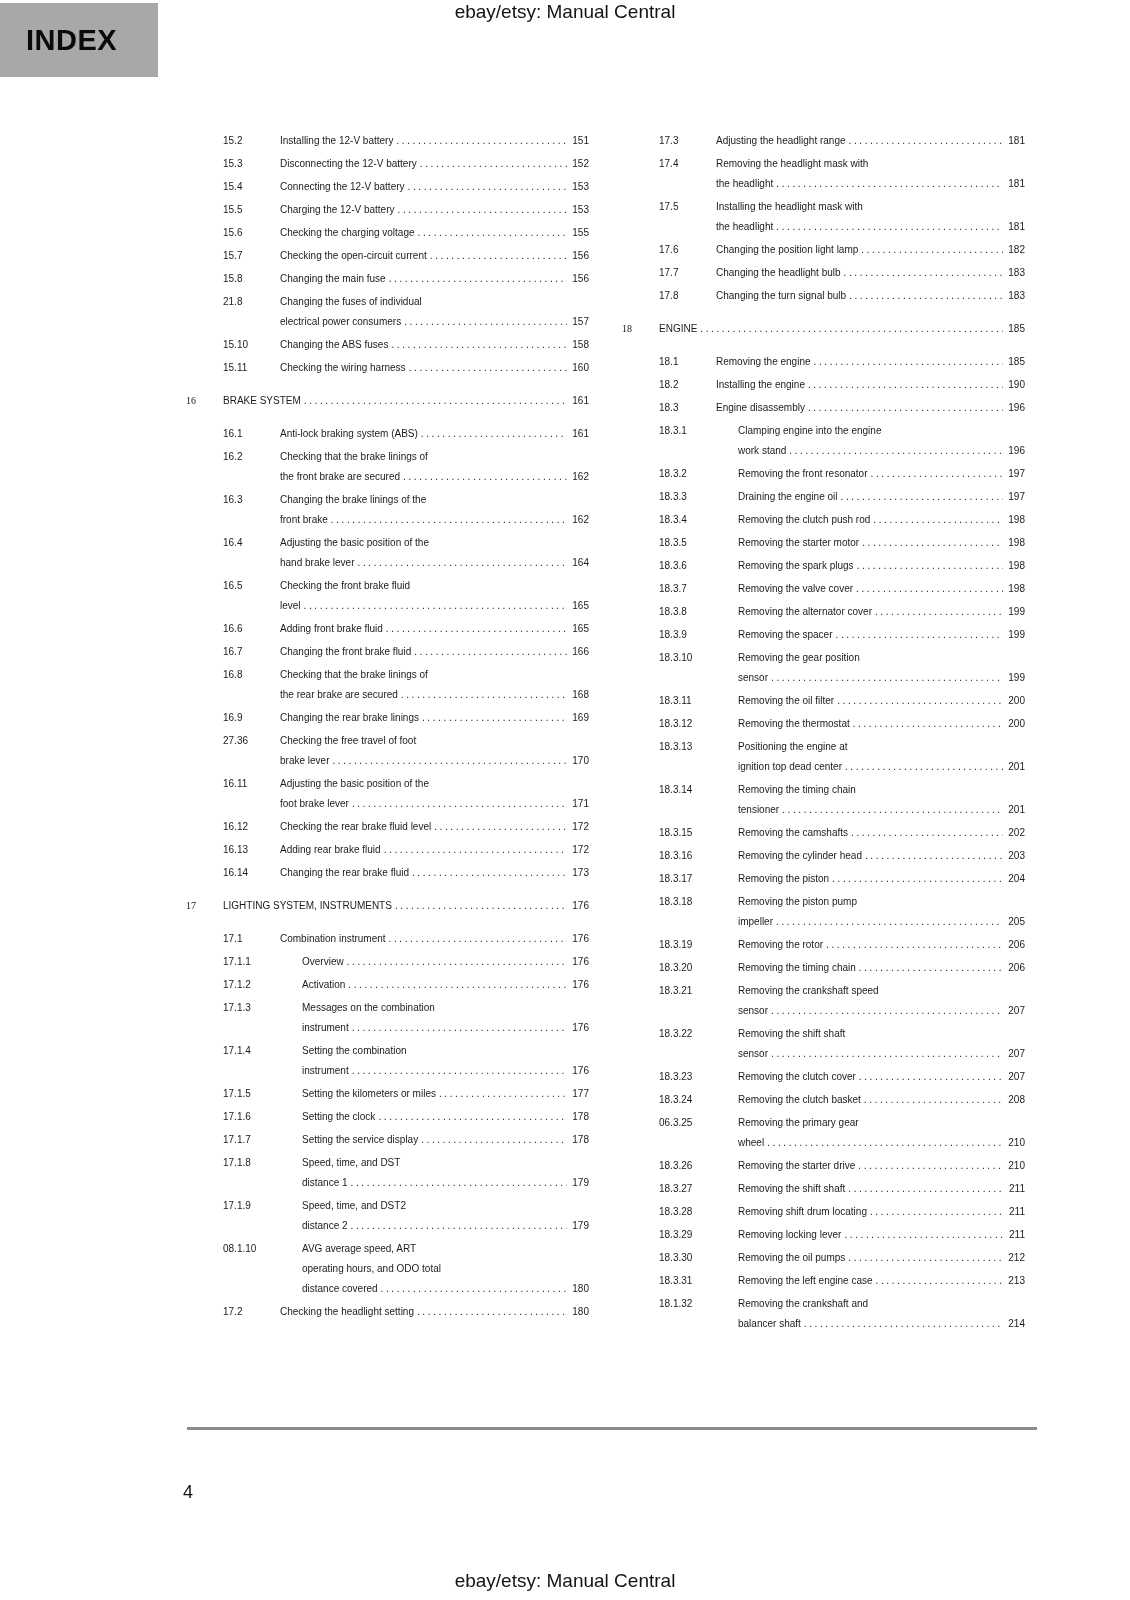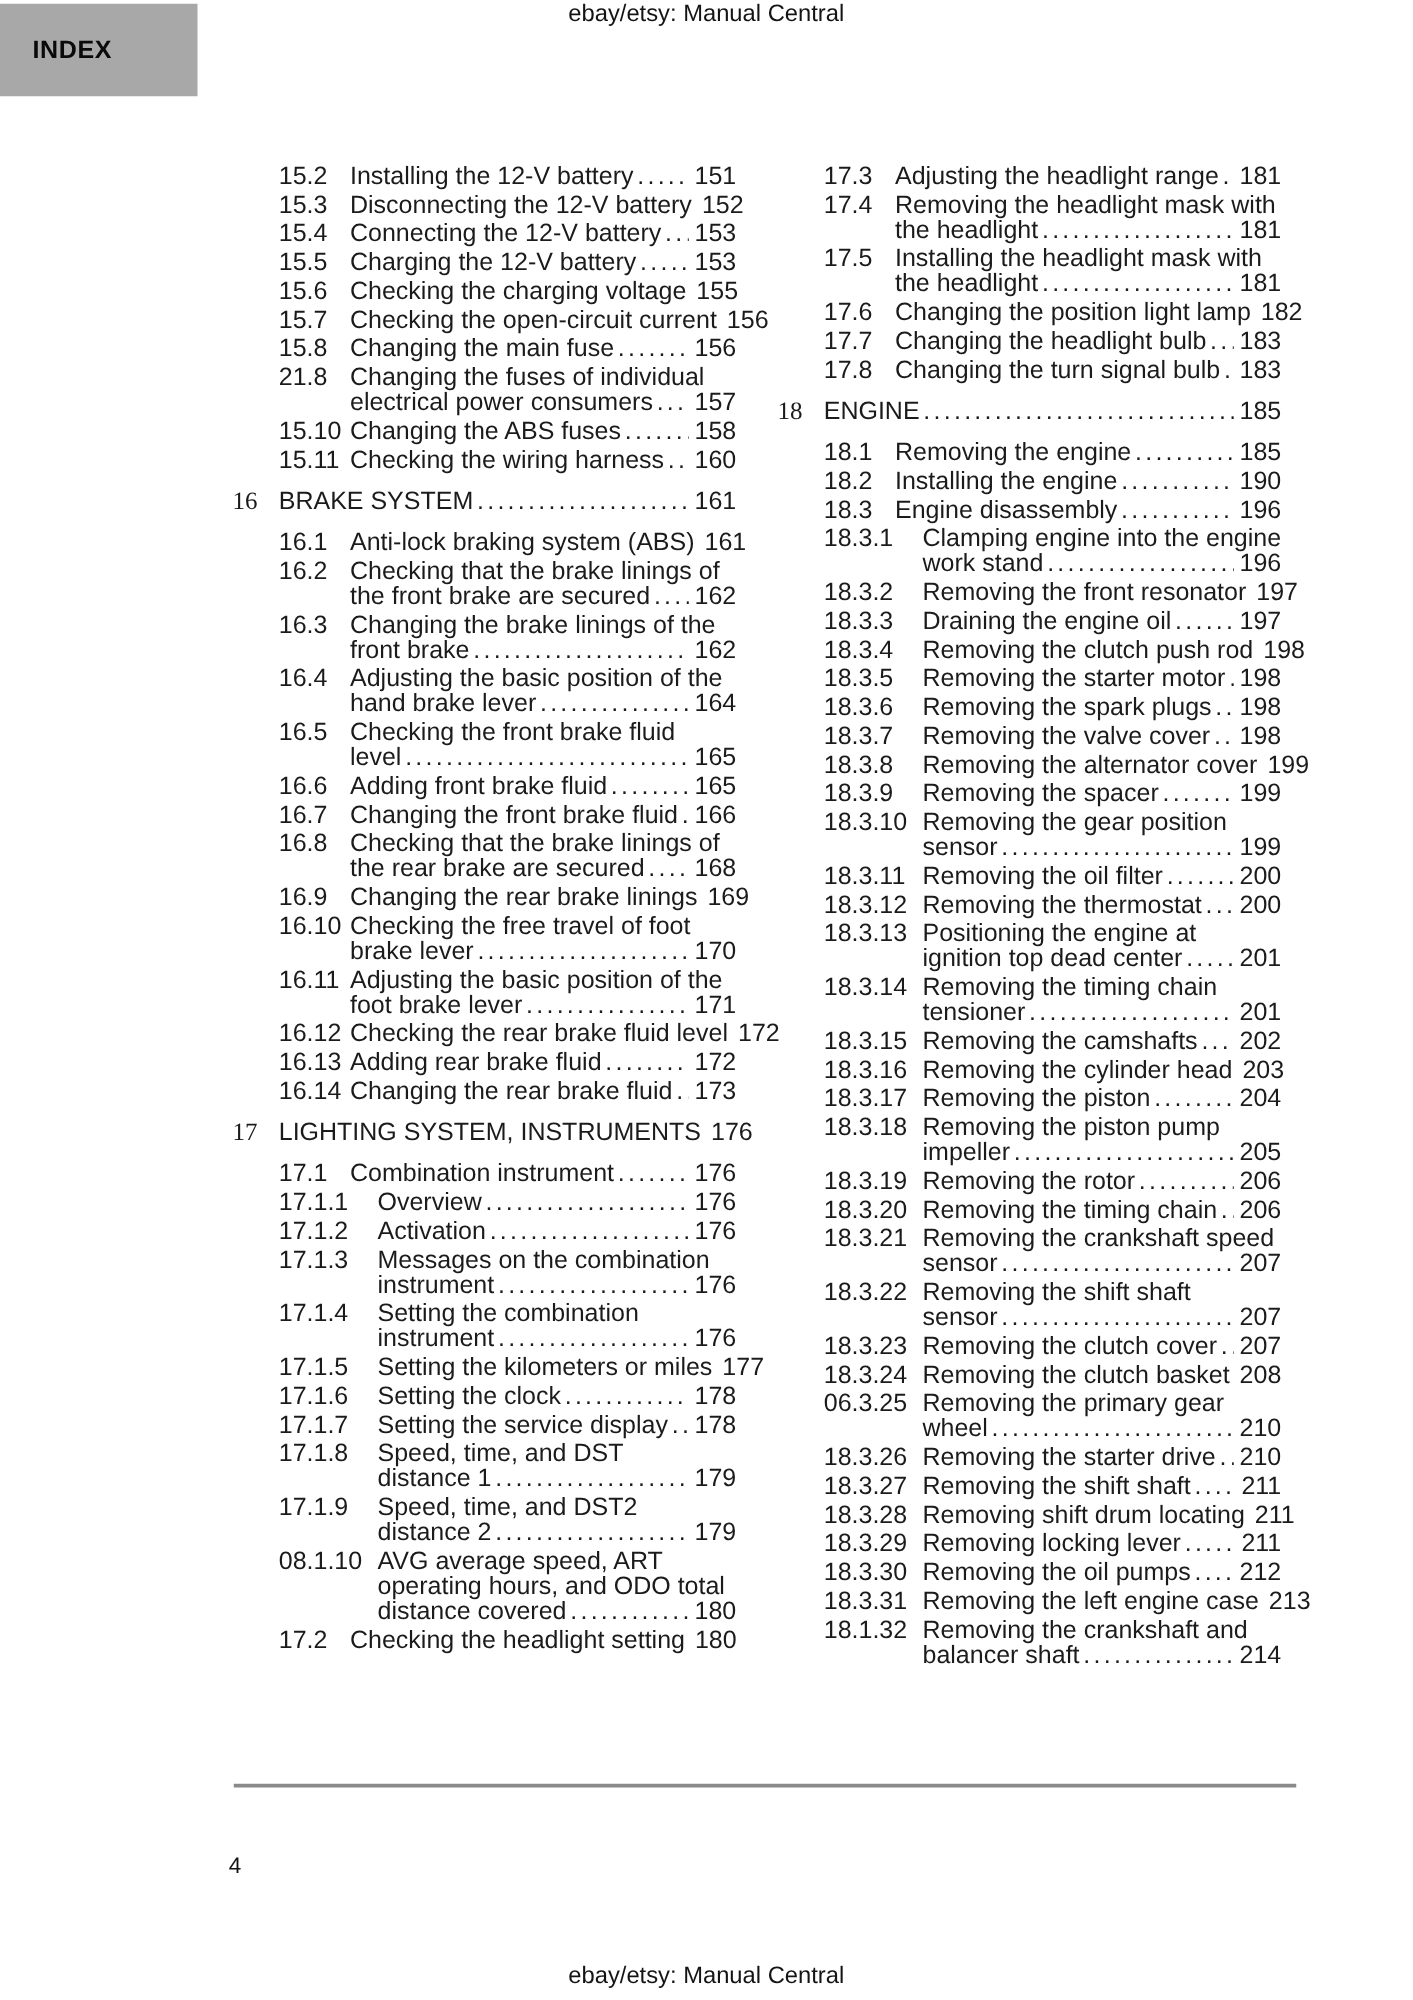--- a/index.html
+++ b/index.html
@@ -10,25 +10,25 @@
   }
   .top-title{
     position:absolute;top:1px;left:0;width:100%;text-align:center;
     font-size:19px;color:#141414;
   }
   .index-badge{
     position:absolute;left:0;top:3px;width:158px;height:74px;
     background:#a8a8a8;display:flex;align-items:center;
   }
   .index-badge .lbl{
-    font-size:20px;font-weight:bold;color:#0a0a0a;padding-left:26px;letter-spacing:.5px;
+    font-size:29px;font-weight:bold;color:#0a0a0a;padding-left:26px;letter-spacing:.5px;
   }
   .toc-wrap{
     position:absolute;left:186px;top:131px;width:840px;
-    display:flex;gap:33px;font-size:20px;line-height:20px;
+    display:flex;gap:33px;font-size:10px;line-height:20px;
   }
   .col{width:403px;flex:0 0 403px;}
   .row{display:flex;margin-bottom:3px;}
   .row .num{flex:0 0 auto;}
   .lvl1{margin:13px 0 13px 0;}
   .lvl1 .num{width:37px;font-family:Liberation Serif, serif;}
   .lvl2{margin-left:37px;}
   .lvl2 .num{width:57px;}
   .lvl3{margin-left:37px;}
   .lvl3 .num{width:79px;}
@@ -263,21 +263,21 @@
         <span class="num">16.9</span>
         <div class="body">
           <div class="leaderline">
             <span class="t">Changing the rear brake linings</span>
             <span class="dots">................................................................................</span>
             <span class="pg">169</span>
           </div>
         </div>
       </div>
       <div class="row lvl2">
-        <span class="num">16.10</span>
+        <span class="num">27.36</span>
         <div class="body">
           <div class="cont">Checking the free travel of foot</div>
           <div class="leaderline">
             <span class="t">brake lever</span>
             <span class="dots">................................................................................</span>
             <span class="pg">170</span>
           </div>
         </div>
       </div>
       <div class="row lvl2">

